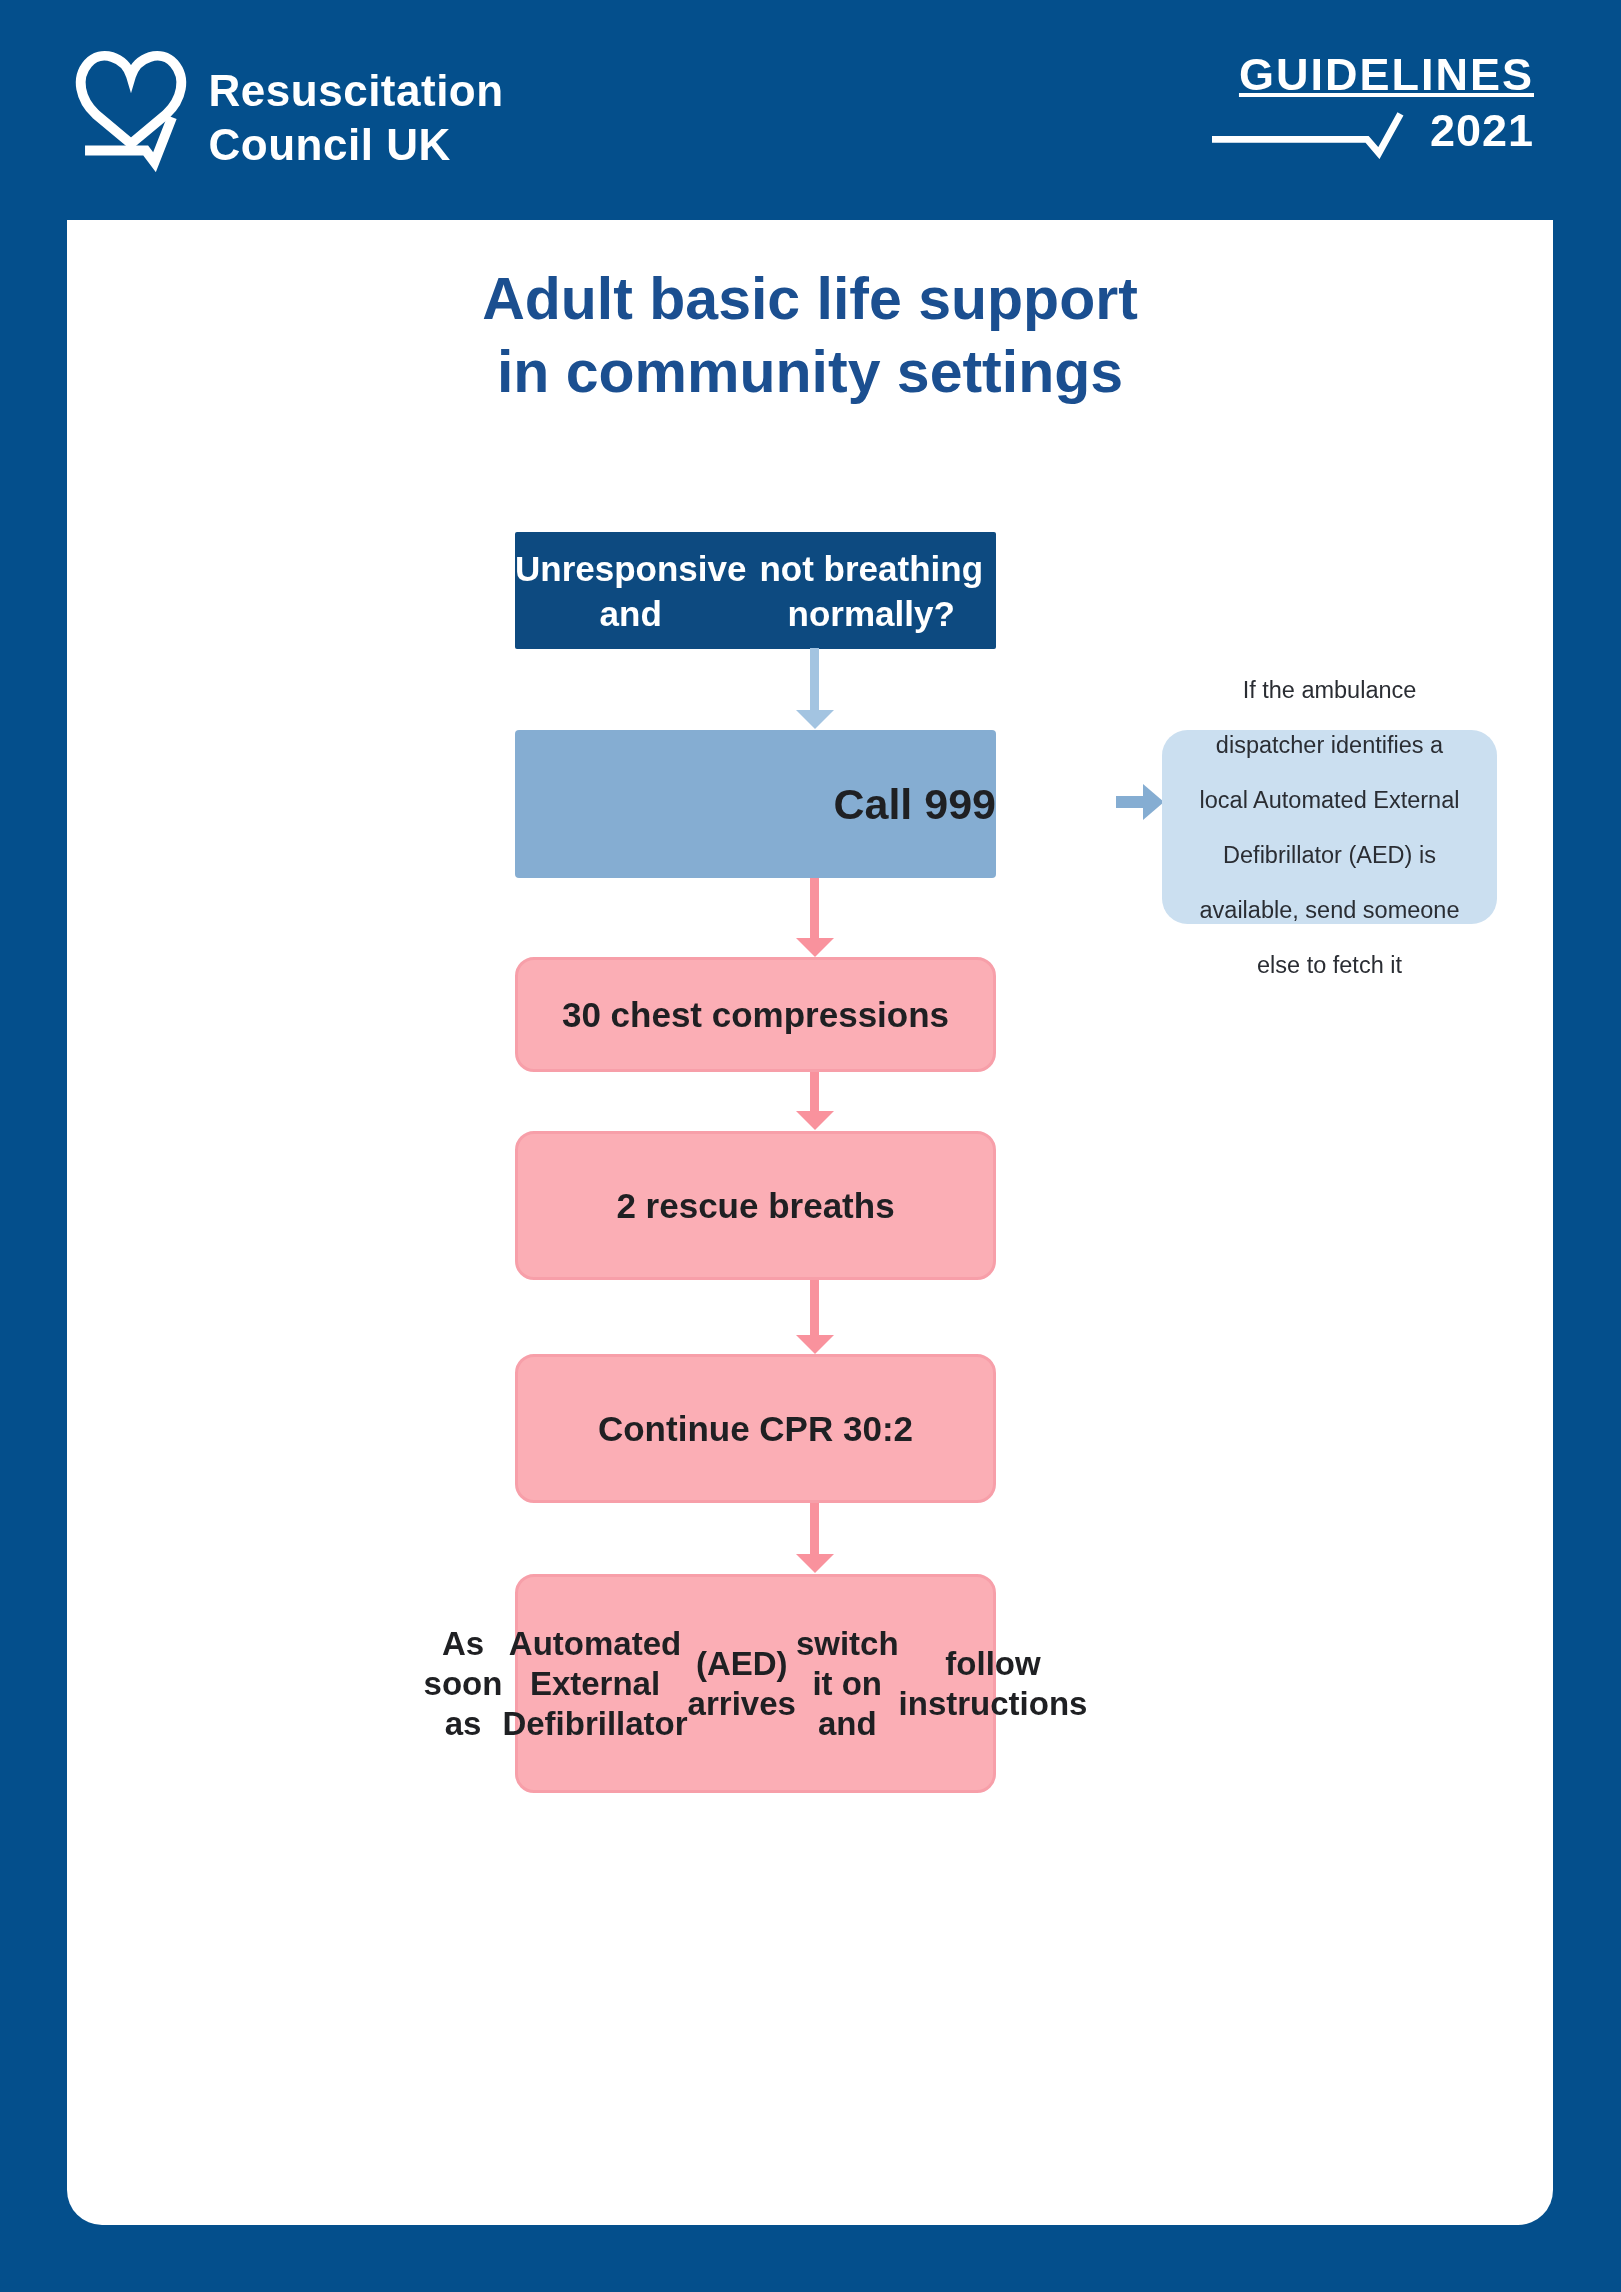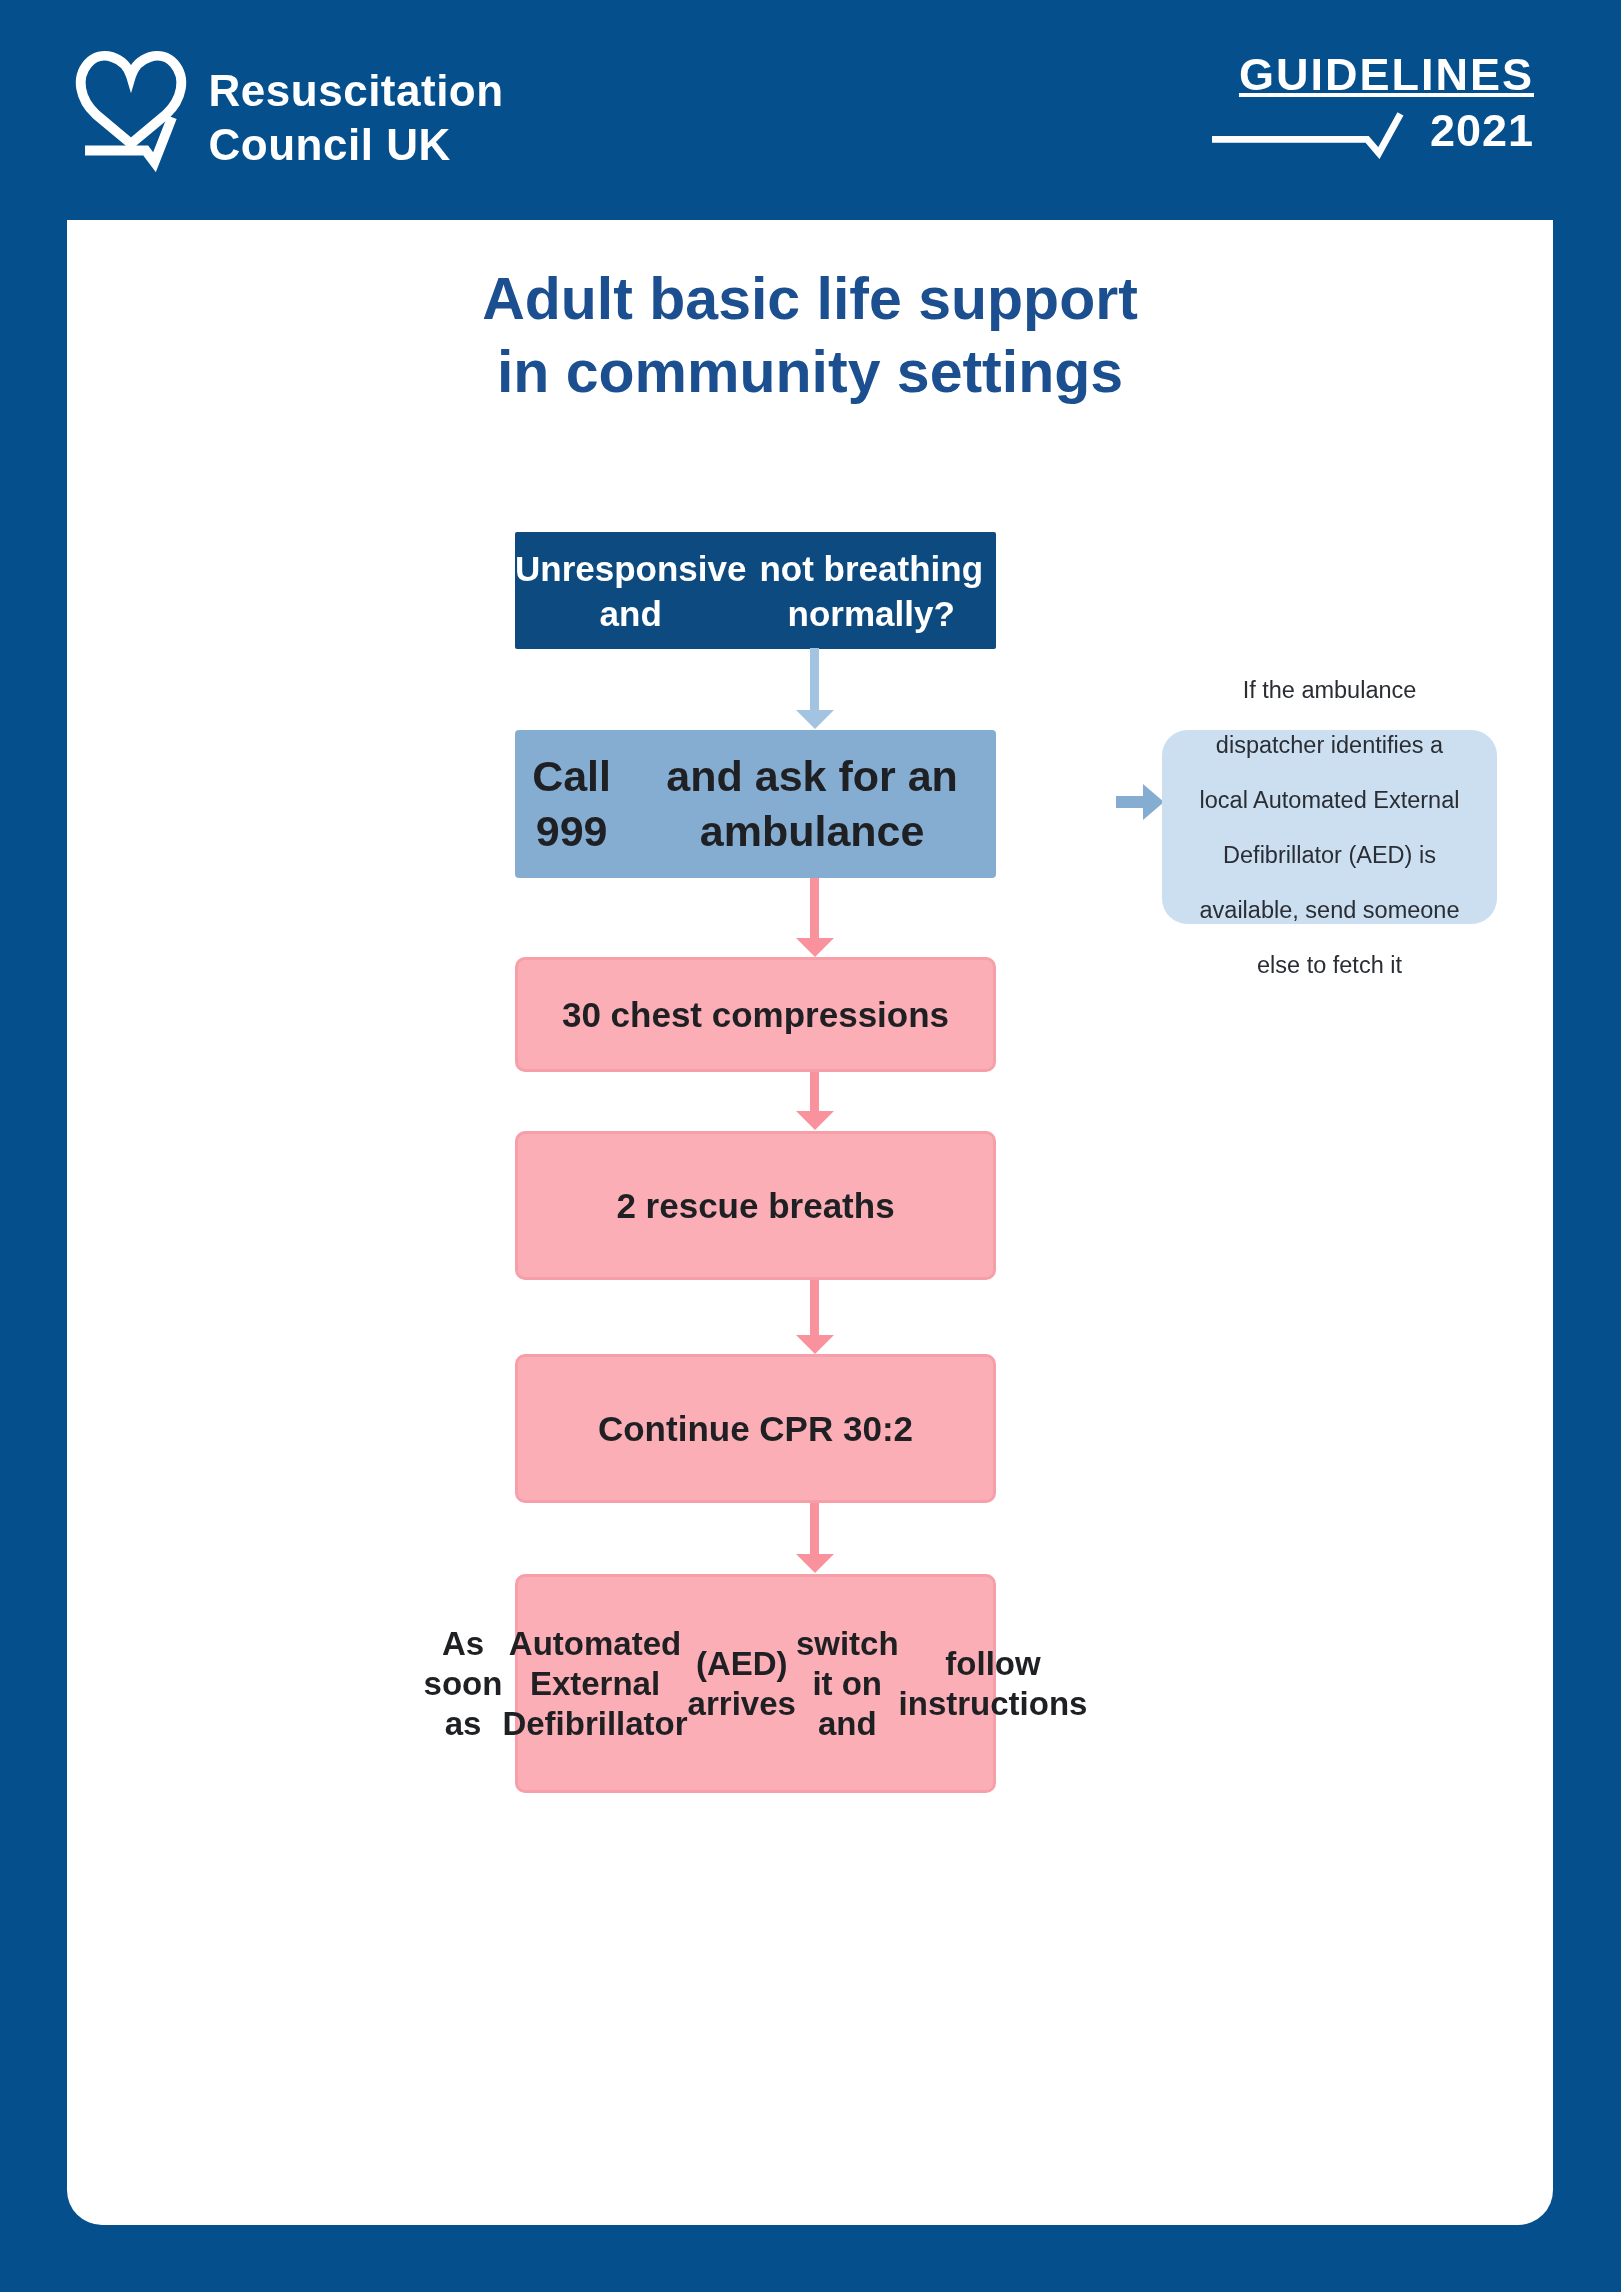--- a/index.html
+++ b/index.html
@@ -39,21 +39,21 @@
   }
   .title{
     position:absolute;left:0;top:43px;width:1486px;
     text-align:center;color:var(--title-blue);
     font-weight:bold;font-size:59px;line-height:73px;letter-spacing:0;
   }
   
   .fbox{position:absolute;left:448px;width:481px;display:flex;flex-direction:row;justify-content:center;align-items:center;text-align:center;}
   .box-dark{background:var(--box-dark-blue);color:#ffffff;font-weight:bold;font-size:35px;line-height:45px;border-radius:2px;}
   .box-mid{background:var(--box-mid-blue);color:var(--text-dark);font-weight:bold;font-size:43px;line-height:55px;border-radius:4px;justify-content:flex-end;}
-  .box-pink{background:var(--pink-fill);border:3.9px solid var(--pink-border);color:var(--text-dark);font-weight:bold;font-size:35px;line-height:43px;border-radius:10px;}
+  .box-pink{background:var(--pink-fill);border:3.9px solid var(--pink-border);color:var(--text-dark);font-weight:bold;font-size:35px;line-height:43px;border-radius:19px;}
   .box-pink.multi{font-size:33px;line-height:40px;}
   .note-box{
     position:absolute;left:1095px;top:510px;width:335px;height:194px;
     background:var(--note-blue);border-radius:25.5px;
     display:flex;flex-direction:column;justify-content:center;align-items:center;text-align:center;
     color:#2a2d33;font-size:23.5px;line-height:28px;font-weight:normal;gap:27px;
   }
   
   .varrow{position:absolute;width:39px;display:flex;flex-direction:column;align-items:center;}
   .vstem{width:8.8px;}
@@ -103,21 +103,20 @@
     <div>not breathing normally?</div>
   </div>
 
   <div class="varrow blue" style="left:728px;top:428px;">
     <div class="vstem" style="height:62px;"></div>
     <div class="vhead"></div>
   </div>
 
   <div class="fbox box-mid" style="top:510px;height:148px;">
     <div>Call 999</div>
-    <div>and ask for an ambulance</div>
   </div>
 
   <div class="harrow" style="left:1049px;top:564px;">
     <div class="hstem"></div>
     <div class="hhead"></div>
   </div>
 
   <div class="note-box">
     <div>If the ambulance</div>
     <div>dispatcher identifies a</div>

